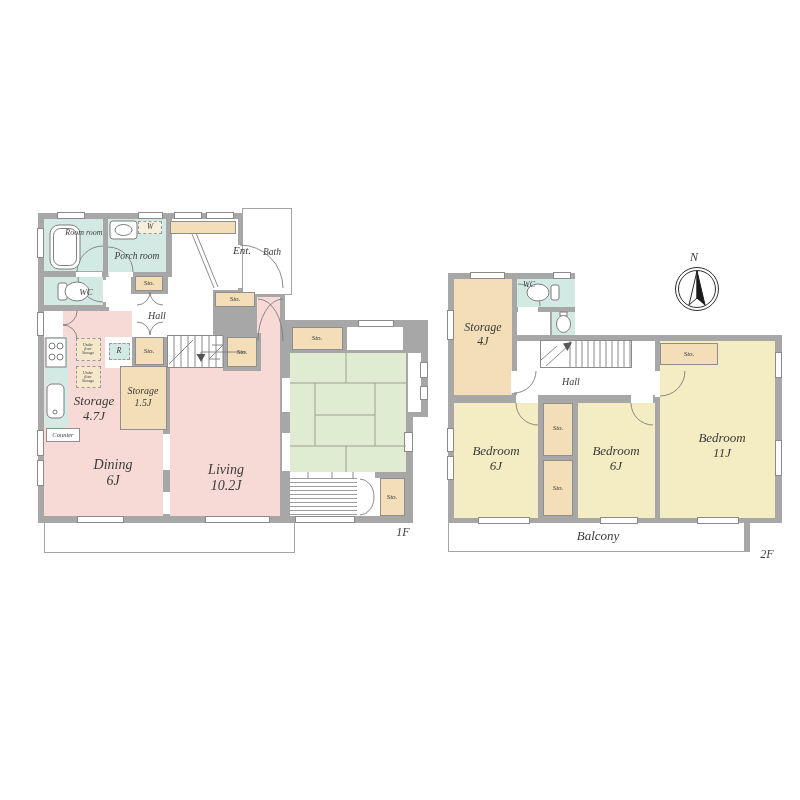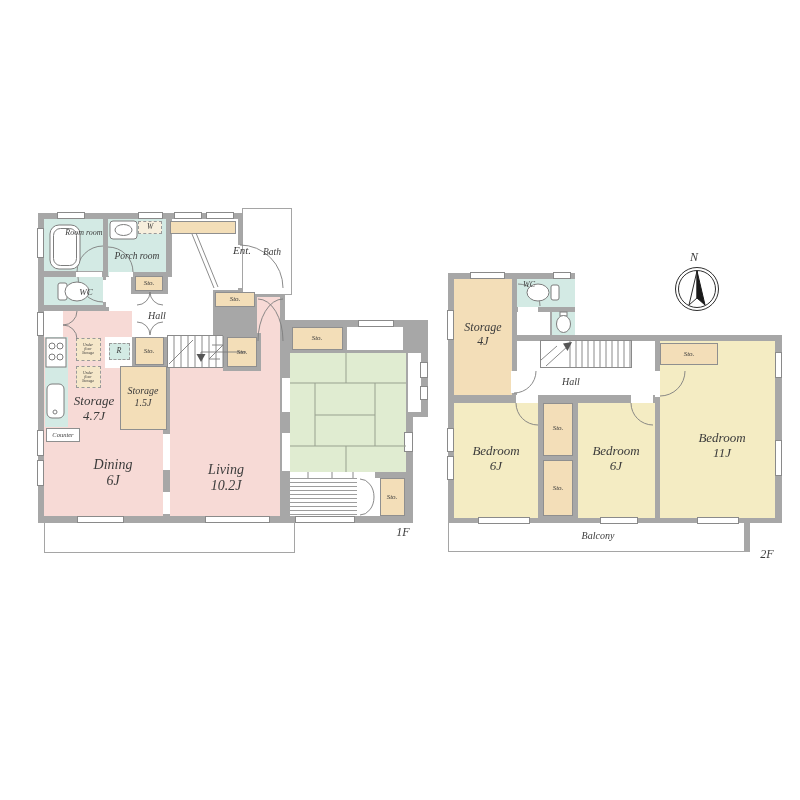--- a/index.html
+++ b/index.html
@@ -251,17 +251,17 @@
     <span>Bedroom</span>
     <span class="area">6J</span>
   </div>
   <div class="lbl" style="left:722px;top:446px;font-size:13px;width:70px;">
     <span>Bedroom</span>
     <span class="area">11J</span>
   </div>
   <div class="lbl" style="left:558px;top:428px;font-size:7px;">Sto.</div>
   <div class="lbl" style="left:558px;top:488px;font-size:7px;">Sto.</div>
   <div class="lbl" style="left:689px;top:354px;font-size:7px;">Sto.</div>
-  <div class="lbl" style="left:598px;top:536px;font-size:10px;">Balcony</div>
+  <div class="lbl" style="left:598px;top:536px;font-size:13px;">Balcony</div>
   <div class="lbl" style="left:767px;top:555px;font-size:12px;">2F</div>
   <div class="lbl" style="left:694px;top:258px;font-size:12px;">N</div>
 
 </div>
 
 </body></html>

